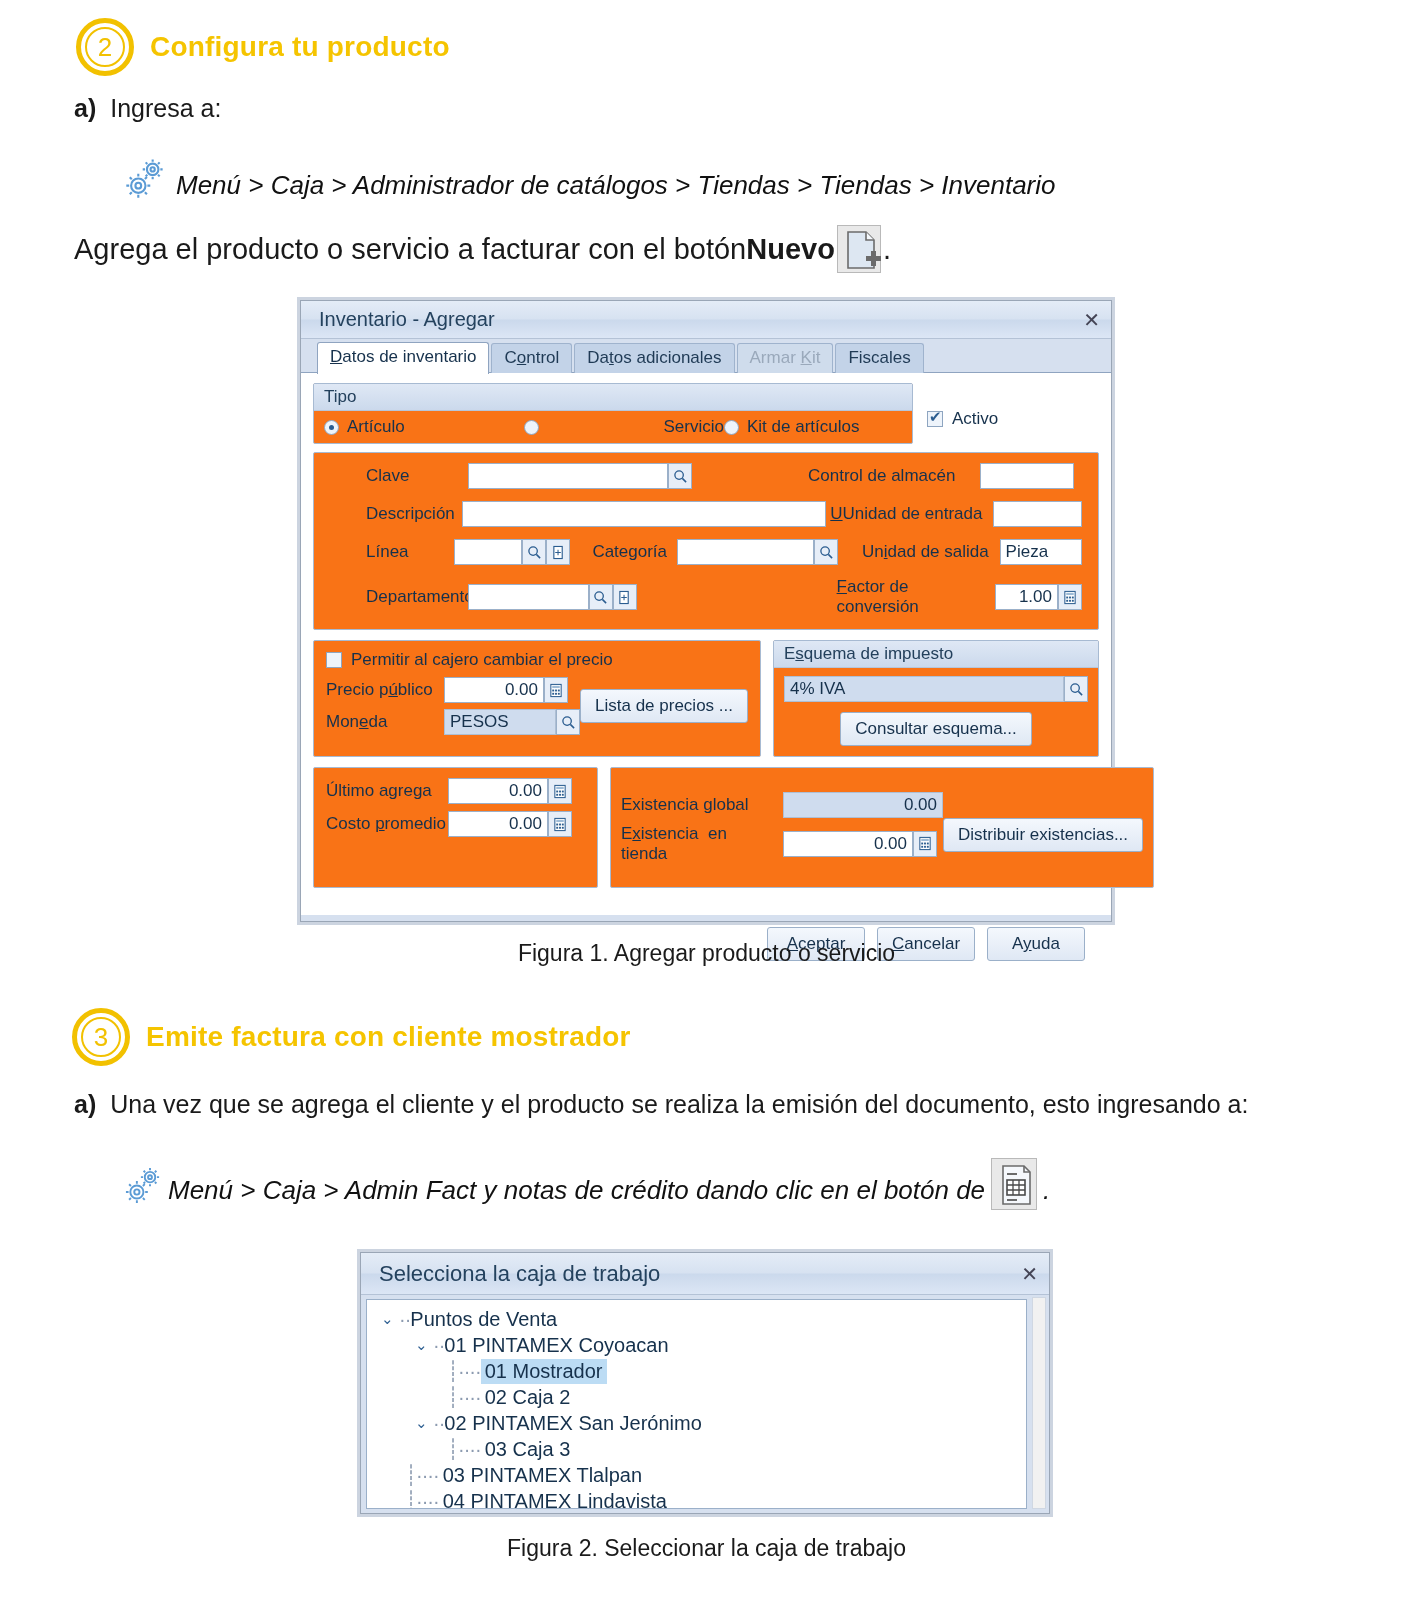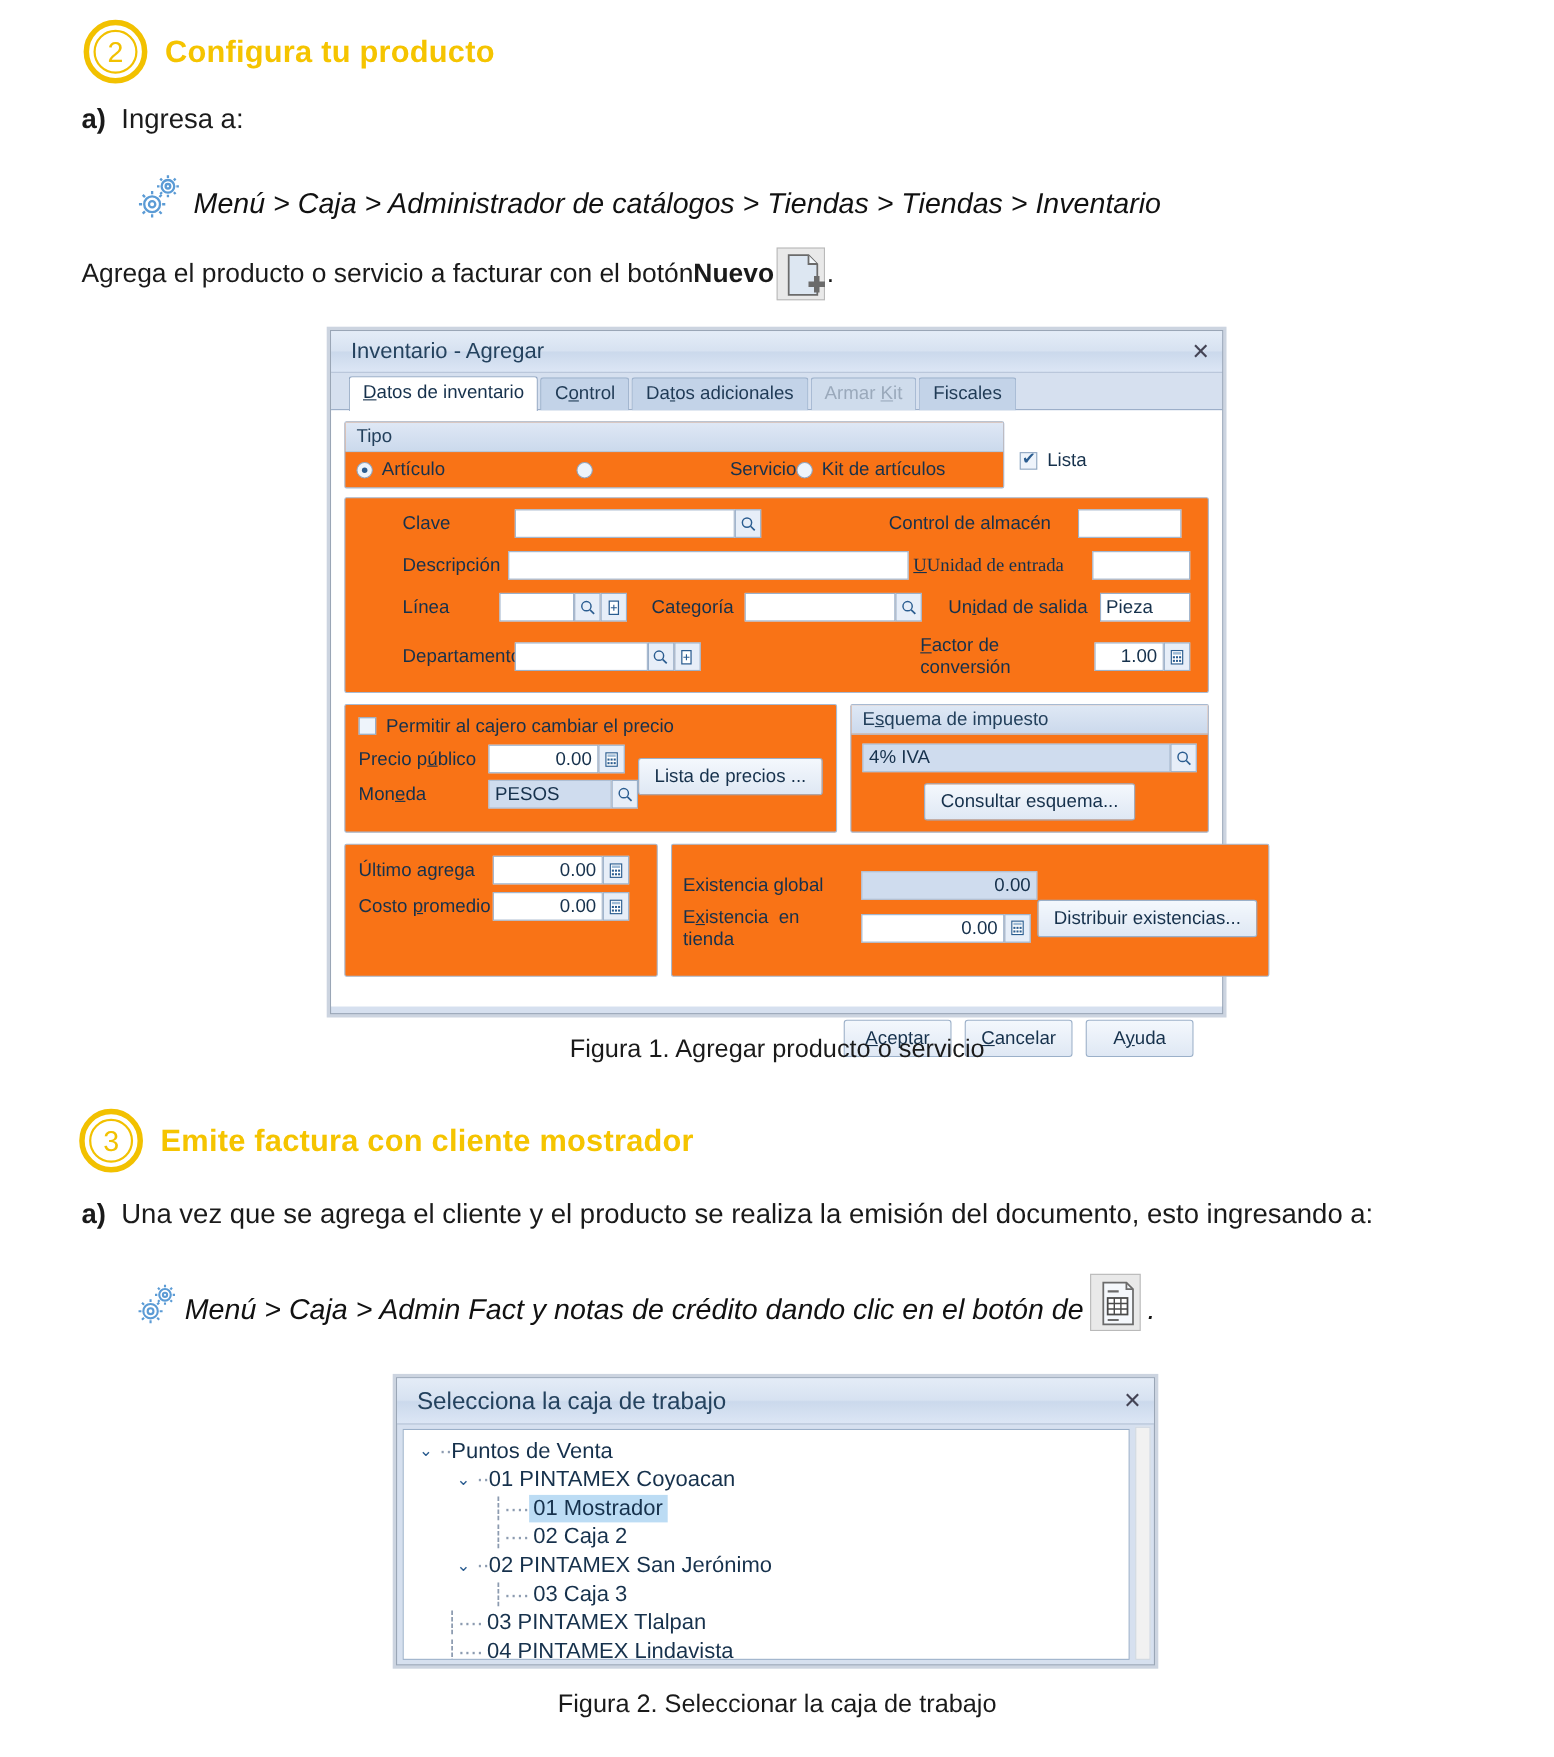--- a/index.html
+++ b/index.html
@@ -153,21 +153,21 @@
       <circle cx="17" cy="32" r="3"></circle>
       <path d="M17 22.5v-3M17 44.5v-3M7.5 32h-3M29.5 32h-3M10.2 25.2l-2.1-2.1M26 41l-2.1-2.1M10.2 38.8l-2.1 2.1M26 23l-2.1 2.1"></path>
       <circle cx="32" cy="15" r="6"></circle>
       <circle cx="32" cy="15" r="2.2"></circle>
       <path d="M32 7v-2.4M32 25.4V23M24 15h-2.4M42.4 15H40M26.4 9.4l-1.7-1.7M39.3 22.3l-1.7-1.7M26.4 20.6l-1.7 1.7M39.3 7.7l-1.7 1.7"></path>
     </g>
   </svg>
   <div class="crumb">Menú &gt; Caja &gt; Administrador de catálogos &gt; Tiendas &gt; Tiendas &gt; Inventario</div>
 </div>
 
-<div style="position:absolute;left:74px;top:225px;font-size:24px;display:flex;align-items:center;">
+<div style="position:absolute;left:74px;top:225px;font-size:29px;display:flex;align-items:center;">
   <span>Agrega el producto o servicio a facturar con el botón </span>
   <b>Nuevo</b>
   <span class="inline-btn">
     <svg viewBox="0 0 44 48" width="44" height="48">
       <path d="M10 6 h18 l8 8 v28 h-26 z" fill="#dde7f2" stroke="#6b6b6b" stroke-width="1.6"></path>
       <path d="M28 6 v8 h8" fill="#f4f8fc" stroke="#6b6b6b" stroke-width="1.6"></path>
       <path d="M28 30 h5 v-5 h5 v5 h5 v5 h-5 v5 h-5 v-5 h-5 z" fill="#6b6b6b"></path>
     </svg>
   </span>
   <span>.</span>
@@ -203,21 +203,21 @@
             <label class="f">Servicio</label>
           </div>
           <div class="row" style="gap:8px;">
             <span class="radio"></span>
             <label class="f">Kit de artículos</label>
           </div>
         </div>
       </div>
       <div class="row" style="gap:9px;padding-top:26px;">
         <span class="chk on"></span>
-        <label class="f">Lista</label>
+        <label class="f">Activo</label>
       </div>
     </div>
 
     <div class="group" style="margin-top:8px;padding-left:36px;">
       <div class="gbody" style="padding:10px 16px 12px;">
 
         <div class="row" style="margin-bottom:12px;">
           <label class="f" style="width:102px;">Clave</label>
           <div class="inp" style="width:200px;"></div>
           <div class="btnico">
@@ -226,21 +226,21 @@
                 <path d="M10 10 L14 14" stroke="#2b5d90" stroke-width="1.6"></path>
               </svg>
           </div>
           <label class="f" style="margin-left:116px;width:172px;">Control de almacén</label>
           <div class="inp" style="width:94px;"></div>
         </div>
 
         <div class="row" style="margin-bottom:12px;">
           <label class="f" style="width:102px;">Descripción</label>
           <div class="inp" style="width:385px;"></div>
-          <label class="f" style="margin-left:4px;width:172px;font-family:Liberation Serif, serif;"><u>U</u><span>Unidad de entrada</span></label>
+          <label class="f" style="margin-left:4px;width:172px;"><u>U</u><span>Unidad de entrada</span></label>
           <div class="inp" style="width:94px;"></div>
         </div>
 
         <div class="row" style="margin-bottom:12px;">
           <label class="f" style="width:102px;">Línea</label>
           <div class="inp" style="width:78px;"></div>
           <div class="btnico">
             <svg width="15" height="15" viewBox="0 0 16 16">
                 <circle cx="6.5" cy="6.5" r="4.5" fill="none" stroke="#2b5d90" stroke-width="1.4"></circle>
                 <path d="M10 10 L14 14" stroke="#2b5d90" stroke-width="1.6"></path>

